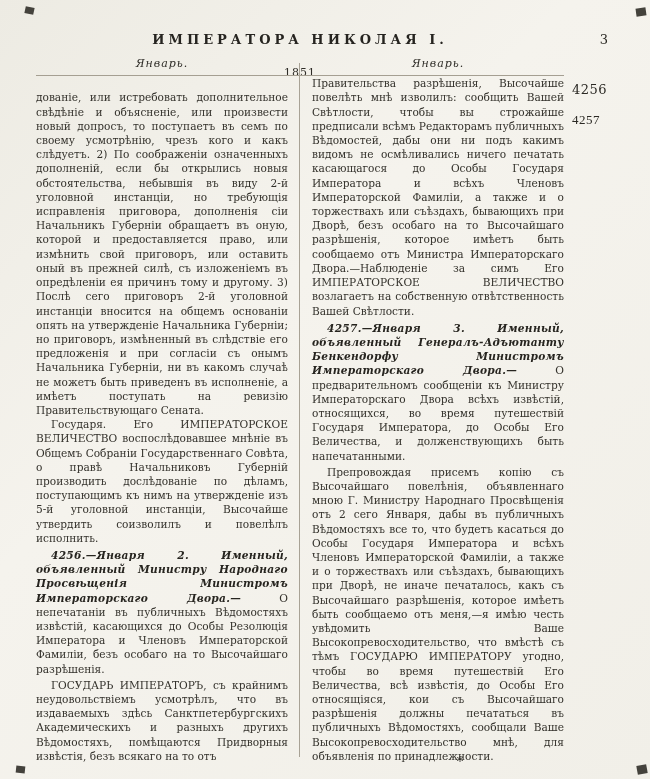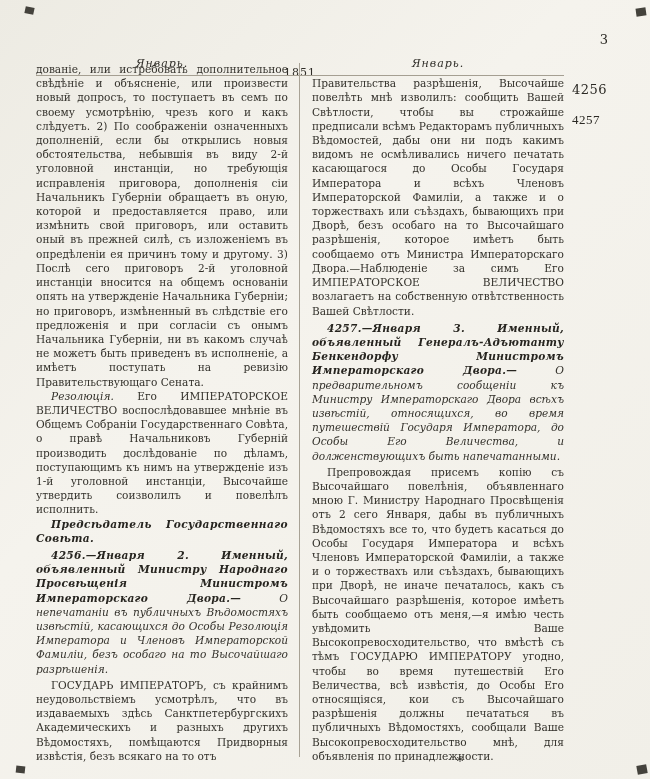--- a/index.html
+++ b/index.html
@@ -46,21 +46,21 @@
     position:absolute; left:263px; top:0; bottom:6px; width:1px; background:#a8a295;
   }
   .col {
     width:252px; text-align:justify;
     font-size:10.6px; line-height:14.2px; color:#33312b;
   }
   .col p { text-indent:15px; }
   .col p.noindent { text-indent:0; }
   .col p.heading { margin:3px 0 2px 0; }
   .b  { font-weight:700; letter-spacing:0.3px; color:#26241f;font-style:italic; }
-  .it { font-style:italic; }
+  .it { }
   .sig { font-style:italic; font-weight:600; letter-spacing:0.4px; color:#26241f; }
 
   .margin-num {
     position:absolute; font-size:13px; letter-spacing:0.5px; color:#2b2924;
   }
   .mn-1 { top:82px;  left:572px; }
   .mn-2 { top:112px; left:572px;font-family:Liberation Serif, serif; }
 
   .footer-mark {
     position:absolute; bottom:10px; left:440px; width:40px; text-align:center;
@@ -70,35 +70,35 @@
 </head>
 <body>
 
 <div class="page">
 
   <div class="artifact a-tl"></div>
   <div class="artifact a-tr"></div>
   <div class="artifact a-bl"></div>
   <div class="artifact a-br"></div>
 
+  <div class="header-title">ИМПЕРАТОРА НИКОЛАЯ I.</div>
   <div class="page-number">3</div>
 
   <div class="rh rh-left">Январь.</div>
   <div class="rh rh-year">1851</div>
   <div class="rh rh-right">Январь.</div>
 
   <div class="head-rule"></div>
 
   <div class="columns">
     <div class="col-rule"></div>
 
     <div class="col">
       <p class="noindent">дованіе, или истребовать дополнительное свѣдѣніе и объясненіе, или произвести новый допросъ, то поступаетъ въ семъ по своему усмотрѣнію, чрезъ кого и какъ слѣдуетъ. 2) По соображеніи означенныхъ дополненій, если бы открылись новыя обстоятельства, небывшія въ виду 2-й уголовной инстанціи, но требующія исправленія приговора, дополненія сіи Начальникъ Губерніи обращаетъ въ оную, которой и предоставляется право, или измѣнить свой приговоръ, или оставить оный въ прежней силѣ, съ изложеніемъ въ опредѣленіи ея причинъ тому и другому. 3) Послѣ сего приговоръ 2-й уголовной инстанціи вносится на общемъ основаніи опять на утвержденіе Начальника Губерніи; но приговоръ, измѣненный въ слѣдствіе его предложенія и при согласіи съ онымъ Начальника Губерніи, ни въ какомъ случаѣ не можетъ быть приведенъ въ исполненіе, а имѣетъ поступать на ревизію Правительствующаго Сената.</p>
-      <p><span class="it">Резолюція.</span> <span>Его ИМПЕРАТОРСКОЕ ВЕЛИЧЕСТВО воспослѣдовавшее мнѣніе въ Общемъ Собраніи Государственнаго Совѣта, о правѣ Начальниковъ Губерній производить дослѣдованіе по дѣламъ, поступающимъ къ нимъ на утвержденіе изъ 1-й уголовной инстанціи, Высочайше утвердить соизволилъ и повелѣлъ исполнить.</span></p>
-      <p><span class="sig">Предсѣдатель Государственнаго Совѣта.</span></p>
+      <p><span class="it">Государя.</span> <span>Его ИМПЕРАТОРСКОЕ ВЕЛИЧЕСТВО воспослѣдовавшее мнѣніе въ Общемъ Собраніи Государственнаго Совѣта, о правѣ Начальниковъ Губерній производить дослѣдованіе по дѣламъ, поступающимъ къ нимъ на утвержденіе изъ 5-й уголовной инстанціи, Высочайше утвердить соизволилъ и повелѣлъ исполнить.</span></p>
       <p class="heading"><span class="b">4256.—Января 2. Именный, объявленный Министру Народнаго Просвѣщенія Министромъ Императорскаго Двора.—</span> <span class="it">О непечатаніи въ публичныхъ Вѣдомостяхъ извѣстій, касающихся до Особы Резолюція Императора и Членовъ Императорской Фамиліи, безъ особаго на то Высочайшаго разрѣшенія.</span></p>
       <p>ГОСУДАРЬ ИМПЕРАТОРЪ, съ крайнимъ неудовольствіемъ усмотрѣлъ, что въ издаваемыхъ здѣсь Санктпетербургскихъ Академическихъ и разныхъ другихъ Вѣдомостяхъ, помѣщаются Придворныя извѣстія, безъ всякаго на то отъ</p>
     </div>
 
     <div class="col">
       <p class="noindent">Правительства разрѣшенія, Высочайше повелѣть мнѣ изволилъ: сообщить Вашей Свѣтлости, чтобы вы строжайше предписали всѣмъ Редакторамъ публичныхъ Вѣдомостей, дабы они ни подъ какимъ видомъ не осмѣливались ничего печатать касающагося до Особы Государя Императора и всѣхъ Членовъ Императорской Фамиліи, а также и о торжествахъ или съѣздахъ, бывающихъ при Дворѣ, безъ особаго на то Высочайшаго разрѣшенія, которое имѣетъ быть сообщаемо отъ Министра Императорскаго Двора.—Наблюденіе за симъ Его ИМПЕРАТОРСКОЕ ВЕЛИЧЕСТВО возлагаетъ на собственную отвѣтственность Вашей Свѣтлости.</p>
       <p class="heading"><span class="b">4257.—Января 3. Именный, объявленный Генералъ-Адъютанту Бенкендорфу Министромъ Императорскаго Двора.—</span> <span class="it">О предварительномъ сообщеніи къ Министру Императорскаго Двора всѣхъ извѣстій, относящихся, во время путешествій Государя Императора, до Особы Его Величества, и долженствующихъ быть напечатанными.</span></p>
       <p>Препровождая присемъ копію съ Высочайшаго повелѣнія, объявленнаго мною Г. Министру Народнаго Просвѣщенія отъ 2 сего Января, дабы въ публичныхъ Вѣдомостяхъ все то, что будетъ касаться до Особы Государя Императора и всѣхъ Членовъ Императорской Фамиліи, а также и о торжествахъ или съѣздахъ, бывающихъ при Дворѣ, не иначе печаталось, какъ съ Высочайшаго разрѣшенія, которое имѣетъ быть сообщаемо отъ меня,—я имѣю честь увѣдомить Ваше Высокопревосходительство, что вмѣстѣ съ тѣмъ ГОСУДАРЮ ИМПЕРАТОРУ угодно, чтобы во время путешествій Его Величества, всѣ извѣстія, до Особы Его относящіяся, кои съ Высочайшаго разрѣшенія должны печататься въ публичныхъ Вѣдомостяхъ, сообщали Ваше Высокопревосходительство мнѣ, для объявленія по принадлежности.</p>
     </div>
   </div>

